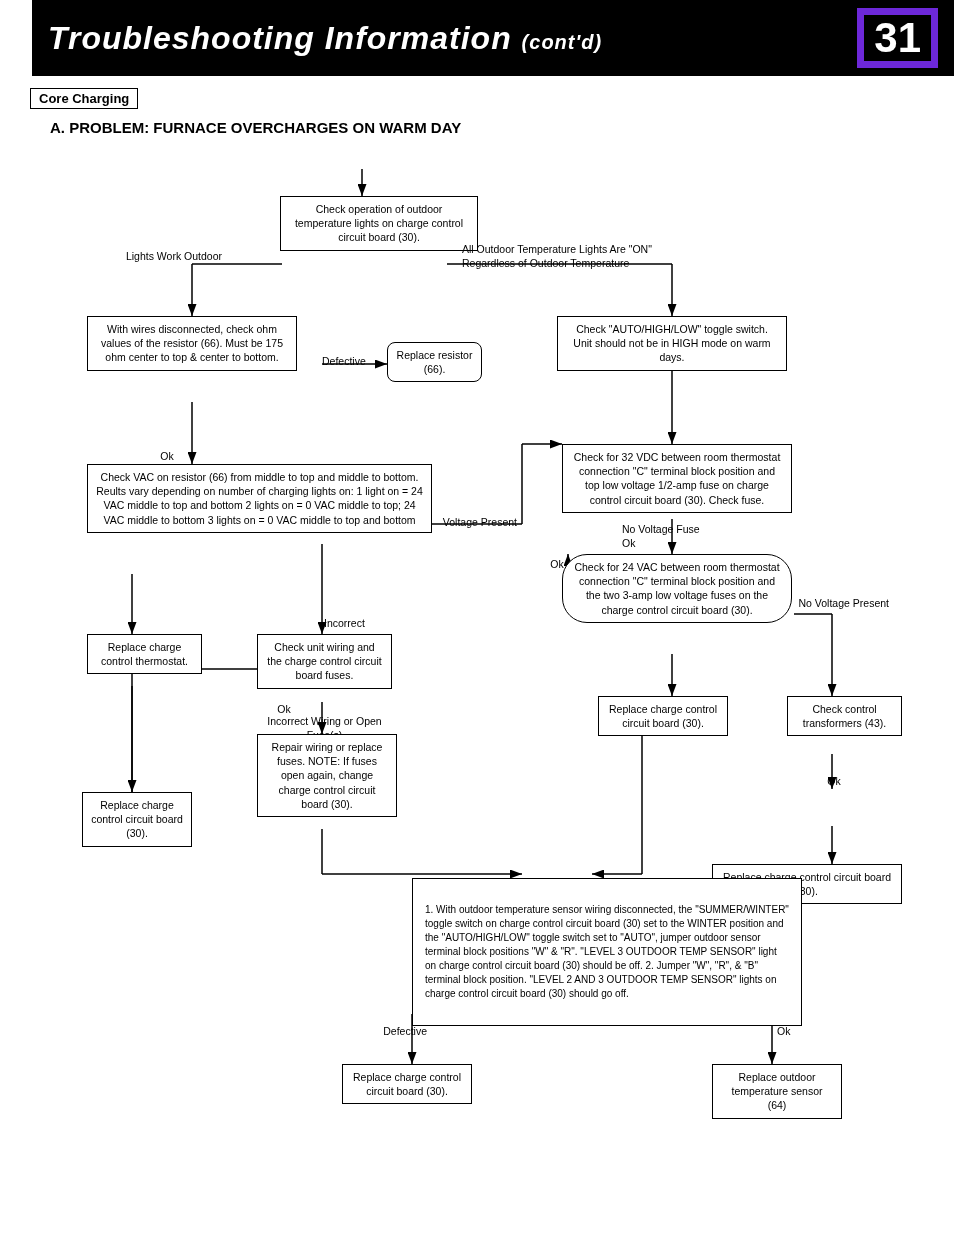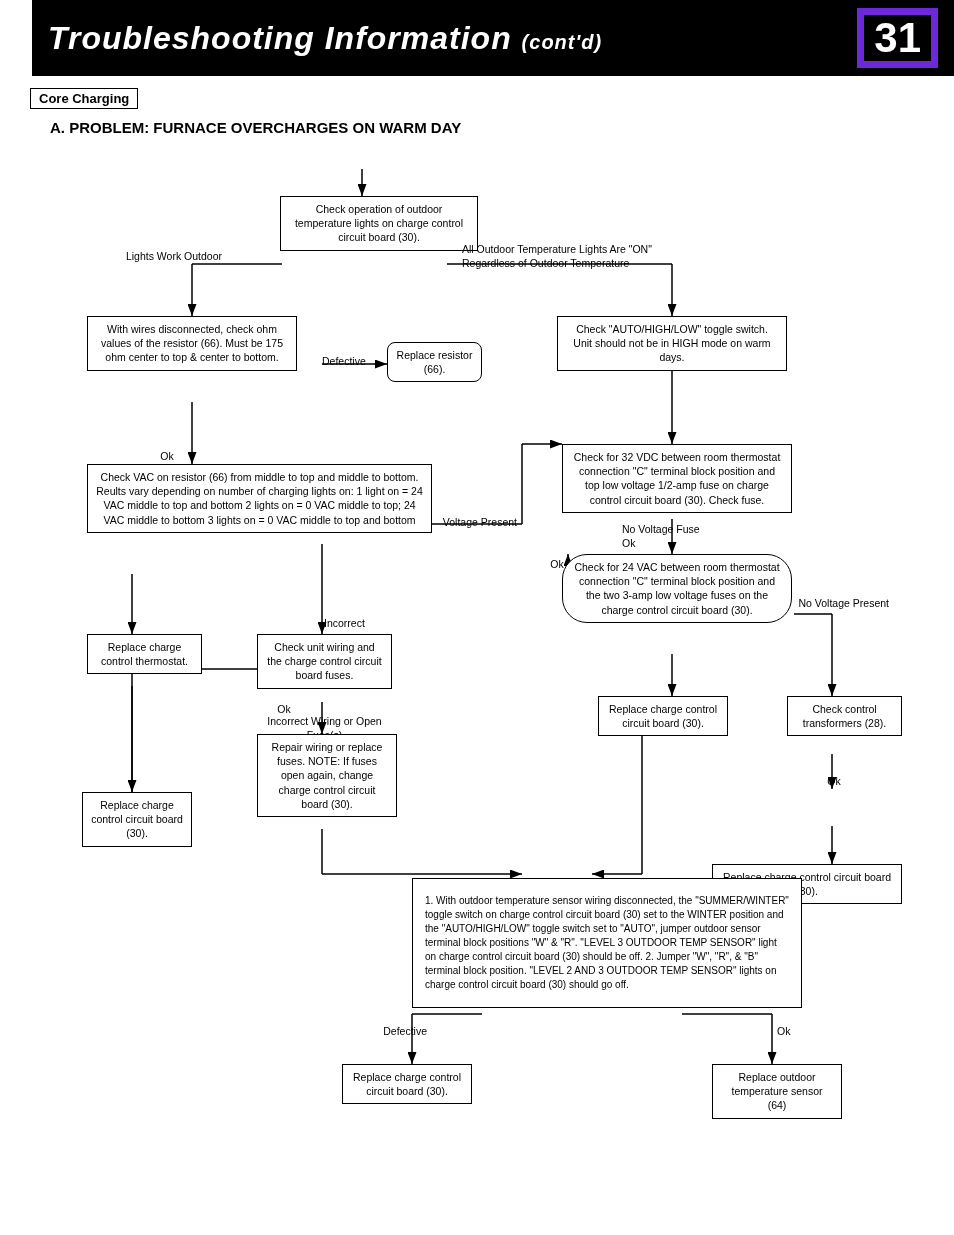--- a/index.html
+++ b/index.html
@@ -102,21 +102,21 @@
       width: 100%;
       height: 100%;
       pointer-events: none;
     }
 
     
     .note-box {
       position: absolute;
       border: 1.5px solid #000;
       background: #fff;
-      padding: 15px 12px;
+      padding: 24px 12px;
       font-size: 10.5px;
       line-height: 1.4;
       text-align: left;
     }
   </style>
 </head>
 <body>
 
 <div class="header">
   <div class="header-title">
@@ -267,21 +267,21 @@
     <div class="fc-box" style="left:225px; top:580px; width:140px;">Repair wiring or replace fuses.
 
 NOTE: If fuses open again,
 change charge control circuit
 board (30).</div>
 
     <div class="fc-box" style="left:50px; top:638px; width:110px;">Replace charge control
 circuit board (30).</div>
 
     <div class="fc-box" style="left:755px; top:542px; width:115px;">Check control
-transformers (28).</div>
+transformers (43).</div>
 
     <div class="fc-label" style="left:792px; top:620px; width:20px;">Ok</div>
 
     <div class="fc-box" style="left:680px; top:710px; width:190px; text-align:center;">Replace charge control circuit board (30).</div>
 
     <div class="note-box" style="left:380px; top:724px; width:390px; font-size:10px;">1.   With outdoor temperature sensor wiring disconnected, the
 "SUMMER/WINTER" toggle switch on charge control circuit board (30) set to the
 WINTER position and the "AUTO/HIGH/LOW" toggle switch set to "AUTO",
 jumper outdoor sensor terminal block positions "W" &amp; "R".  "LEVEL 3 OUTDOOR
 TEMP SENSOR" light on charge control circuit board (30) should be off.

